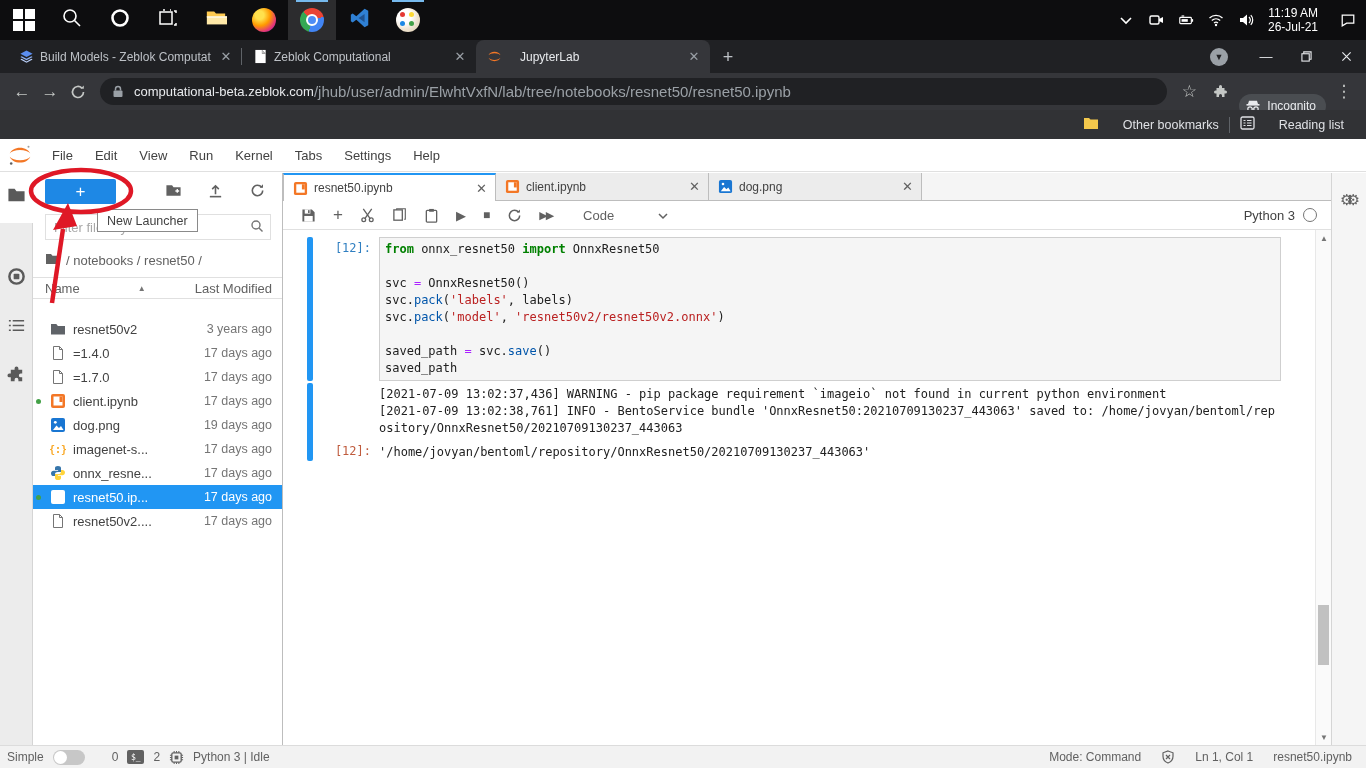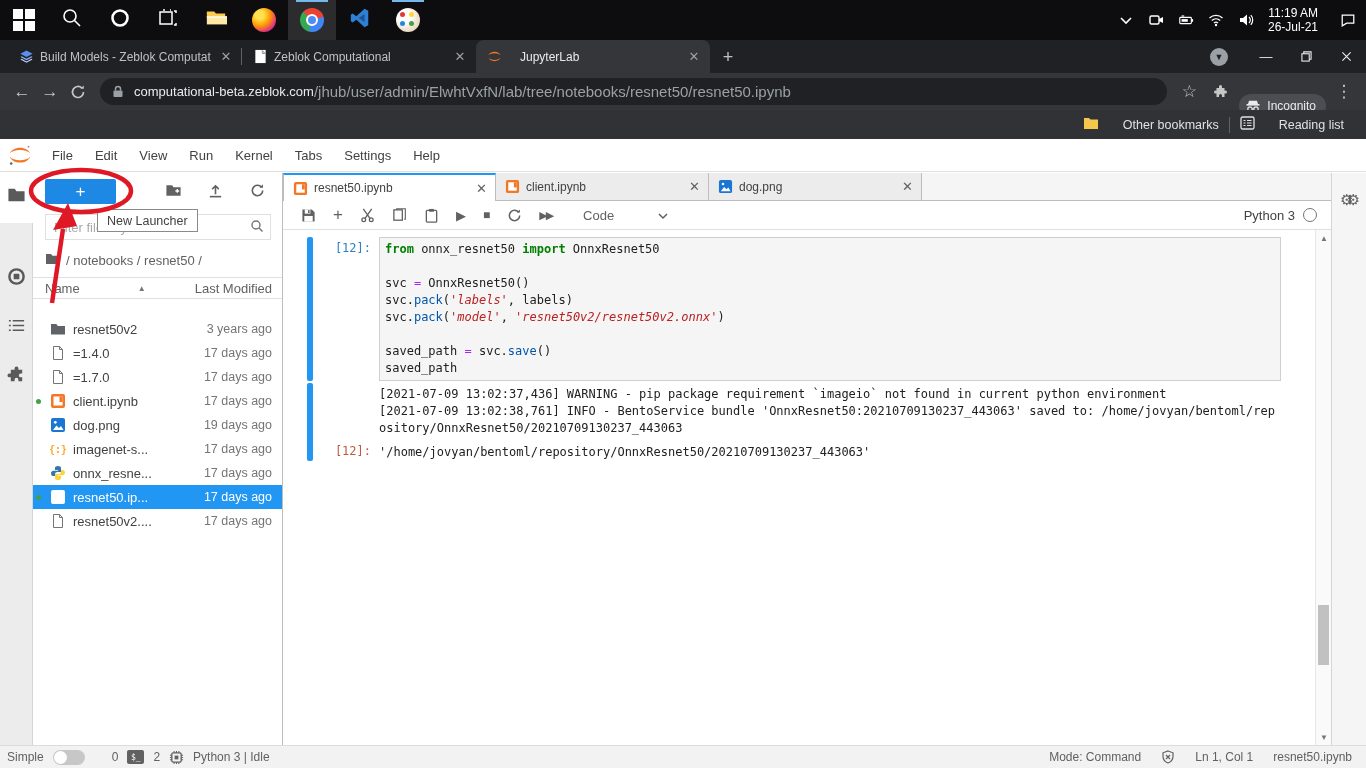--- a/index.html
+++ b/index.html
@@ -118,21 +118,21 @@
   .cellrow { display:flex; margin-top:7px; }
   .collapser { width:6px; background:#2196f3; border-radius:2px; margin-left:24px; flex:none; cursor:pointer; }
   .promptcol { width:66px; flex:none; text-align:right; padding:4px 8px 0 0; font-size:12px; }
   .in-prompt { color:#307fc1; }
   .out-prompt { color:#bf5b3d; }
   .editor { flex:1; margin-right:34px; background:#f5f5f5; border:1px solid #cfcfcf; padding:3px 5px; cursor:text; }
   .cm-line { font-size:12px; line-height:17px; white-space:pre; color:#212121; }
   .cm-line .k { color:#008000; font-weight:bold; }
   .cm-line .o { color:#aa22ff; }
   .cm-line .p { color:#0055aa; }
-  .cm-line .s { color:#ba2121;font-style:italic; }
+  .cm-line .s { color:#ba2121; }
   .outstream { flex:1; margin-right:34px; padding-top:3px; font-size:12px; line-height:17px; color:#212121; word-break:break-all; white-space:pre-wrap; }
   .outresult { flex:1; margin-right:34px; padding-top:4px; font-size:12px; line-height:17px; color:#212121; white-space:pre-wrap; }
 
   
   .vscroll { width:16px; flex:none; background:#fafafa; border-left:1px solid #e8e8e8; position:relative; }
   .vs-arrow { position:absolute; left:0; width:16px; height:16px; display:flex; align-items:center; justify-content:center; color:#757575; font-size:8px; cursor:pointer; }
   .vs-thumb { position:absolute; left:2px; width:11px; height:60px; background:#c1c1c1; cursor:pointer; }
 
   
   .rightbar { width:35px; flex:none; background:#f5f5f5; border-left:1px solid #d5d5d5; position:relative; }

